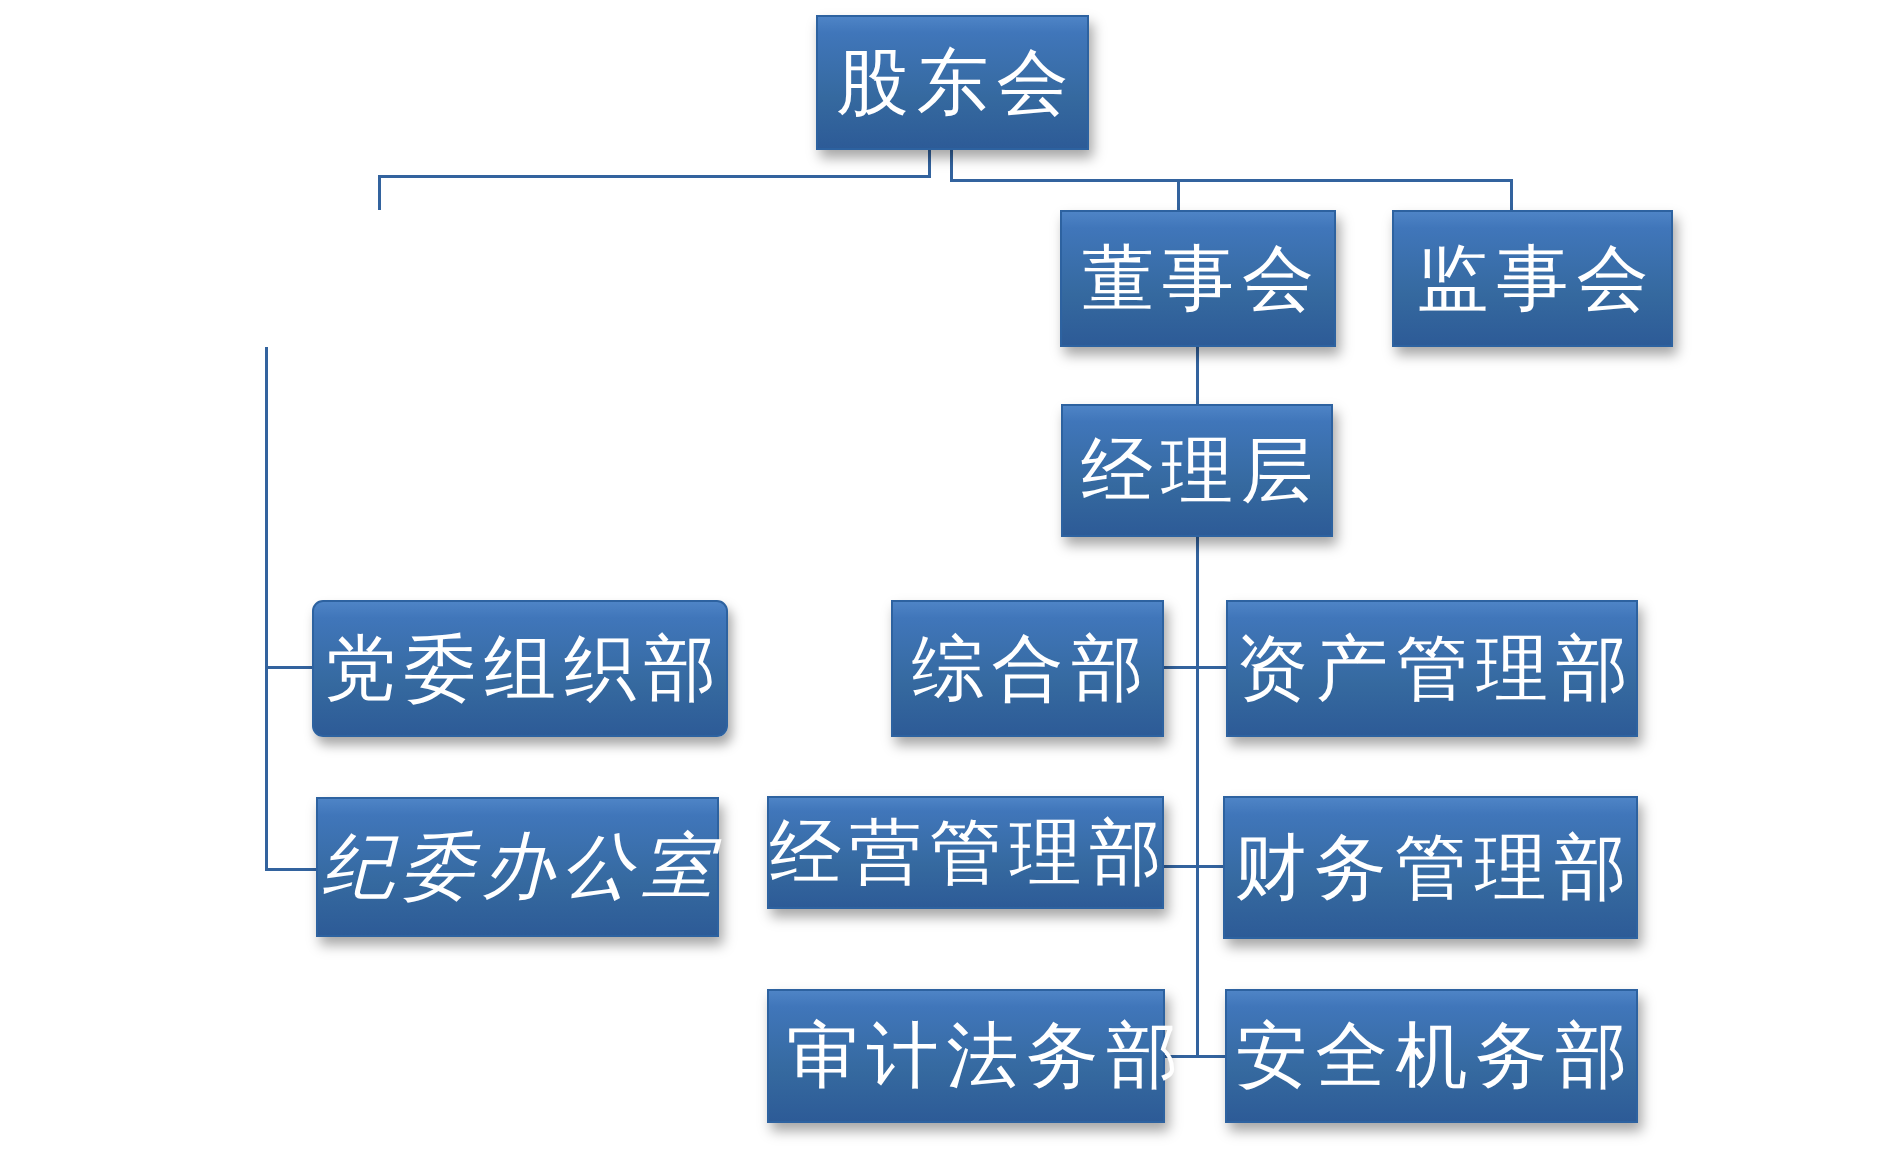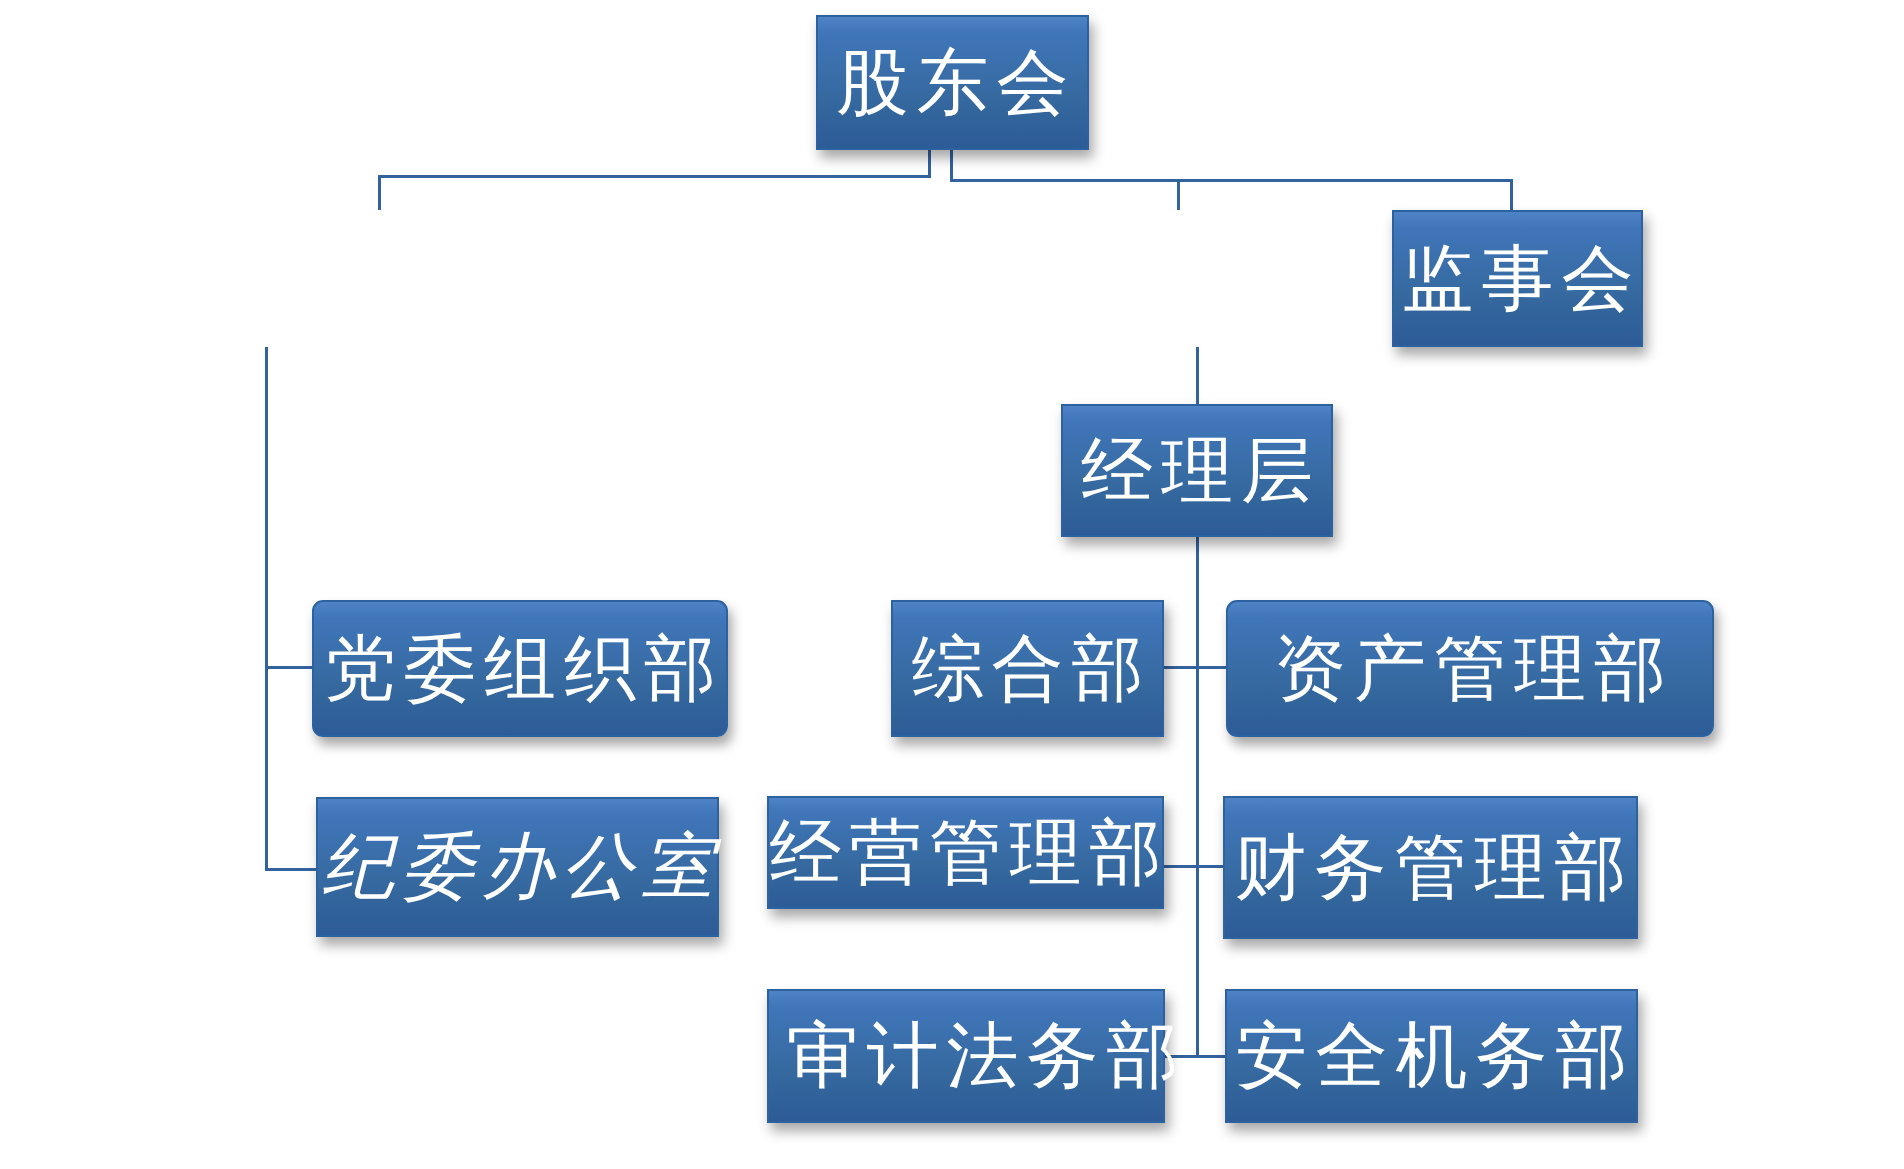--- a/index.html
+++ b/index.html
@@ -19,25 +19,25 @@
     color:#ffffff;font-size:72px;letter-spacing:8px;text-indent:8px;
     white-space:nowrap;line-height:1;
   }
   .line{position:absolute;background:#33639e;}
   .h{height:3px;} .v{width:3px;}
 
   
   #n-shareholders{left:816px;top:15px;width:273px;height:135px;}
   #n-party-committee{left:239px;top:210px;width:280px;height:137px;}
   #n-board{left:1060px;top:210px;width:276px;height:137px;}
-  #n-supervisory{left:1392px;top:210px;width:251px;height:137px;}
+  #n-supervisory{left:1392px;top:210px;width:281px;height:137px;}
   #n-management{left:1061px;top:404px;width:272px;height:133px;}
   #n-party-org{left:312px;top:600px;width:416px;height:137px;border-radius:11px;}
   #n-general{left:891px;top:600px;width:273px;height:137px;}
-  #n-asset{left:1226px;top:600px;width:488px;height:137px;border-radius:11px;}
+  #n-asset{left:1226px;top:600px;width:412px;height:137px;}
   #n-discipline{left:316px;top:797px;width:403px;height:140px;font-style:italic;}
   #n-operation{left:767px;top:796px;width:397px;height:113px;}
   #n-finance{left:1223px;top:796px;width:415px;height:143px;}
   #n-audit{left:767px;top:989px;width:398px;height:134px;padding-left:33px;}
   #n-safety{left:1225px;top:989px;width:413px;height:134px;}
 
   
   #c-v-top-left{left:928px;top:150px;height:28px;}
   #c-h-bus-left{left:378px;top:175px;width:553px;}
   #c-v-down-party{left:378px;top:175px;height:35px;}
@@ -71,20 +71,23 @@
   <div class="line h" id="c-h-row1-mid"></div>
   <div class="line h" id="c-h-row2-mid"></div>
   <div class="line h" id="c-h-row3-mid"></div>
   <div class="line v" id="c-v-party-spine"></div>
   <div class="line h" id="c-h-party-org-stub"></div>
   <div class="line h" id="c-h-discipline-stub"></div>
 
   <div class="node" id="n-shareholders">
     <span class="node-label">股东会</span>
   </div>
+  <div class="node" id="n-board">
+    <span class="node-label">董事会</span>
+  </div>
   <div class="node" id="n-supervisory">
     <span class="node-label">监事会</span>
   </div>
   <div class="node" id="n-management">
     <span class="node-label">经理层</span>
   </div>
   <div class="node" id="n-party-org">
     <span class="node-label">党委组织部</span>
   </div>
   <div class="node" id="n-general">

